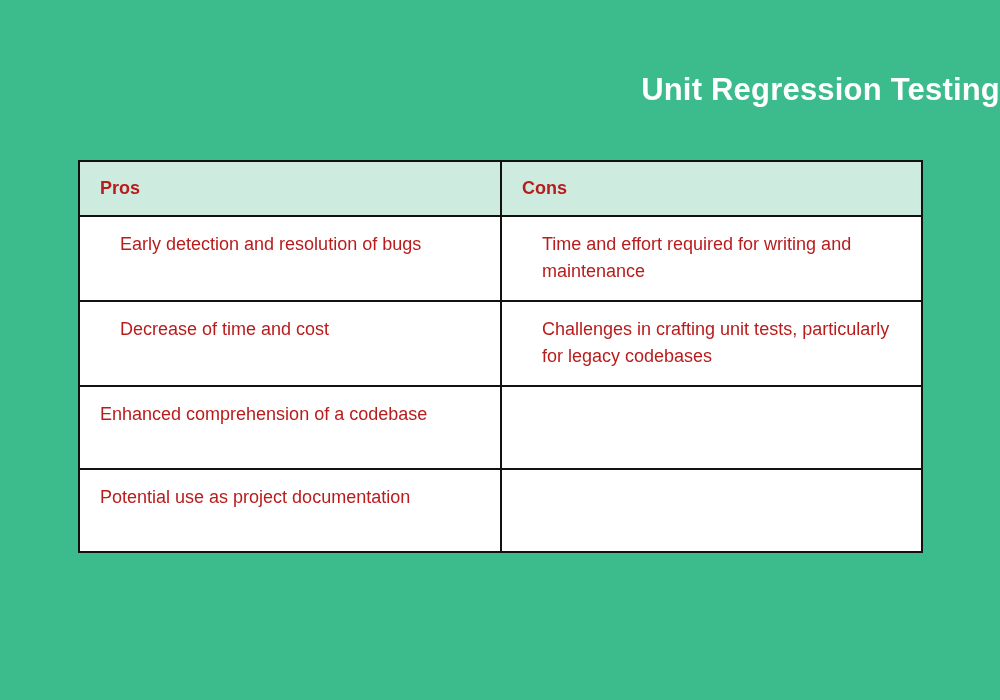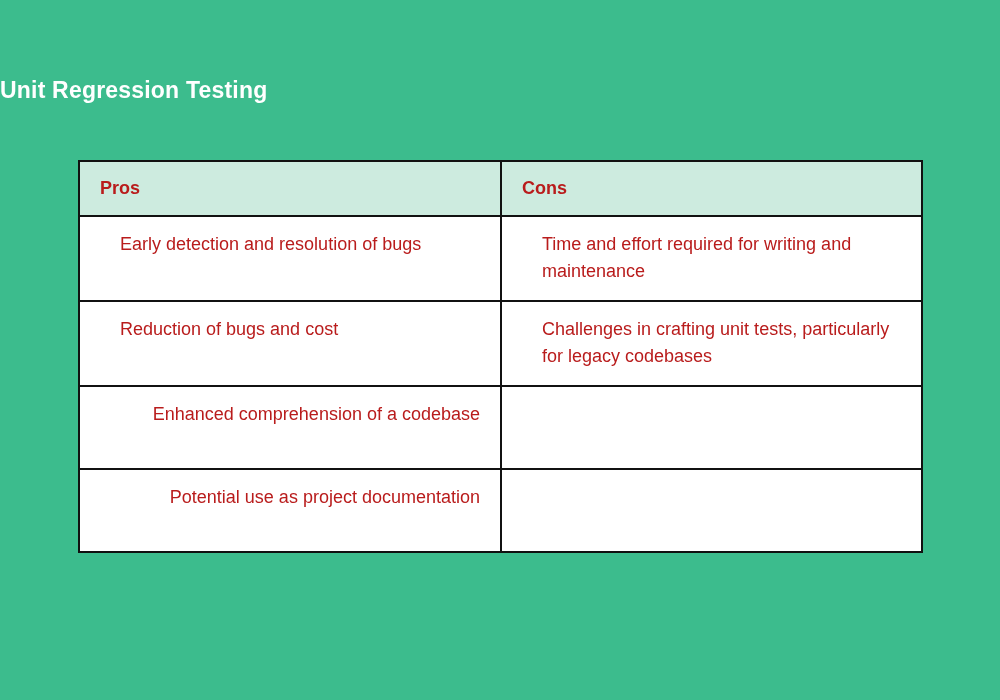--- a/index.html
+++ b/index.html
@@ -17,23 +17,23 @@
     position: relative;
     width: 1000px;
     height: 700px;
     box-sizing: border-box;
   }
   .page-title {
     position: absolute;
     top: 68px;
     left: 0;
     width: 1000px;
-    text-align: left;
+    text-align: right;
     color: #ffffff;
-    font-size: 23px;
+    font-size: 31px;
     font-weight: bold;
     letter-spacing: 0.2px;
     line-height: 44px;
   }
   .table-wrap {
     position: absolute;
     left: 78px;
     top: 160px;
     width: 843px;
   }
@@ -64,21 +64,21 @@
     height: 52px;
     padding-top: 13px;
     padding-bottom: 13px;
     box-sizing: border-box;
   }
   table.compare tbody td {
     background: #ffffff;
     box-sizing: border-box;
   }
   tr.row-h-85 td { height: 85px; padding-left: 40px; }
-  tr.row-h-83 td { height: 83px; text-align: right; }
+  tr.row-h-83 td { height: 83px; }
   .cell-text {
     display: block;
   }
   .cell-text:empty {
     min-height: 1px;
   }
 </style>
 </head>
 <body>
 
@@ -102,21 +102,21 @@
         <tr class="row-h-85">
           <td>
             <span class="cell-text">Early detection and resolution of bugs</span>
           </td>
           <td>
             <span class="cell-text">Time and effort required for writing and maintenance</span>
           </td>
         </tr>
         <tr class="row-h-85">
           <td>
-            <span class="cell-text">Reduction of bugs and cost</span>
+            <span class="cell-text">Decrease of time and cost</span>
           </td>
           <td>
             <span class="cell-text">Challenges in crafting unit tests, particularly for legacy codebases</span>
           </td>
         </tr>
         <tr class="row-h-83">
           <td>
             <span class="cell-text">Enhanced comprehension of a codebase</span>
           </td>
           <td>

